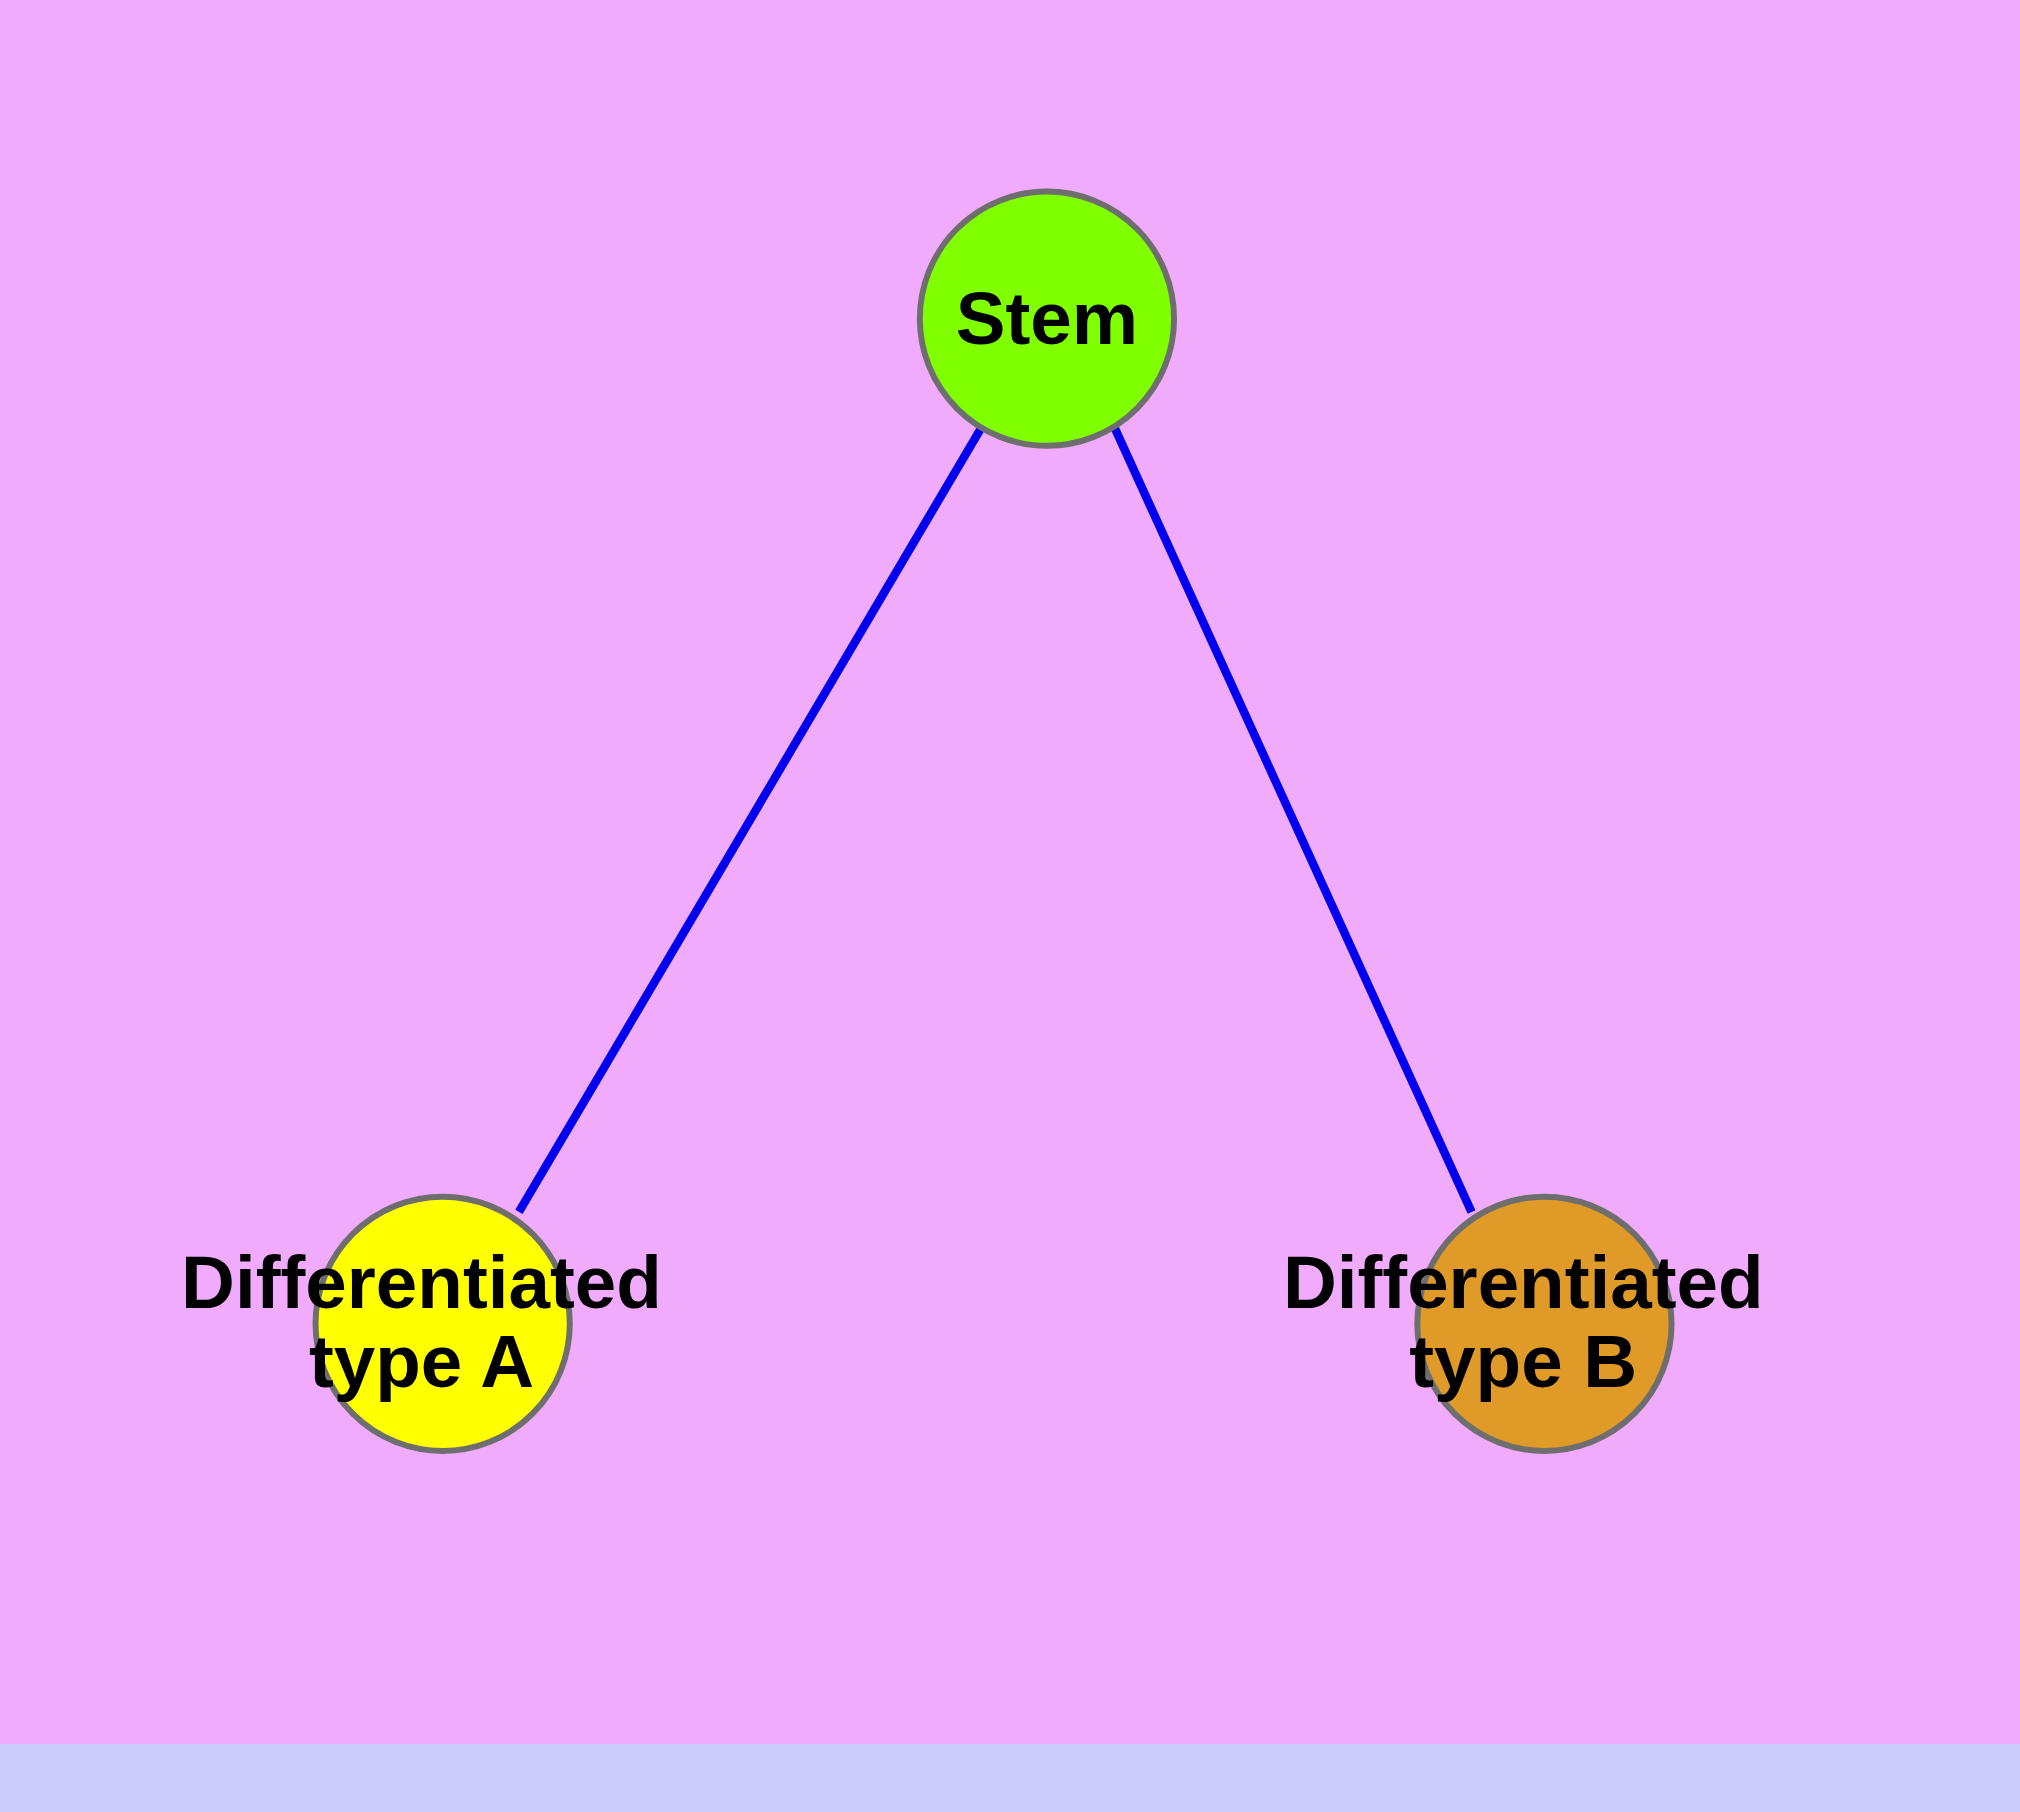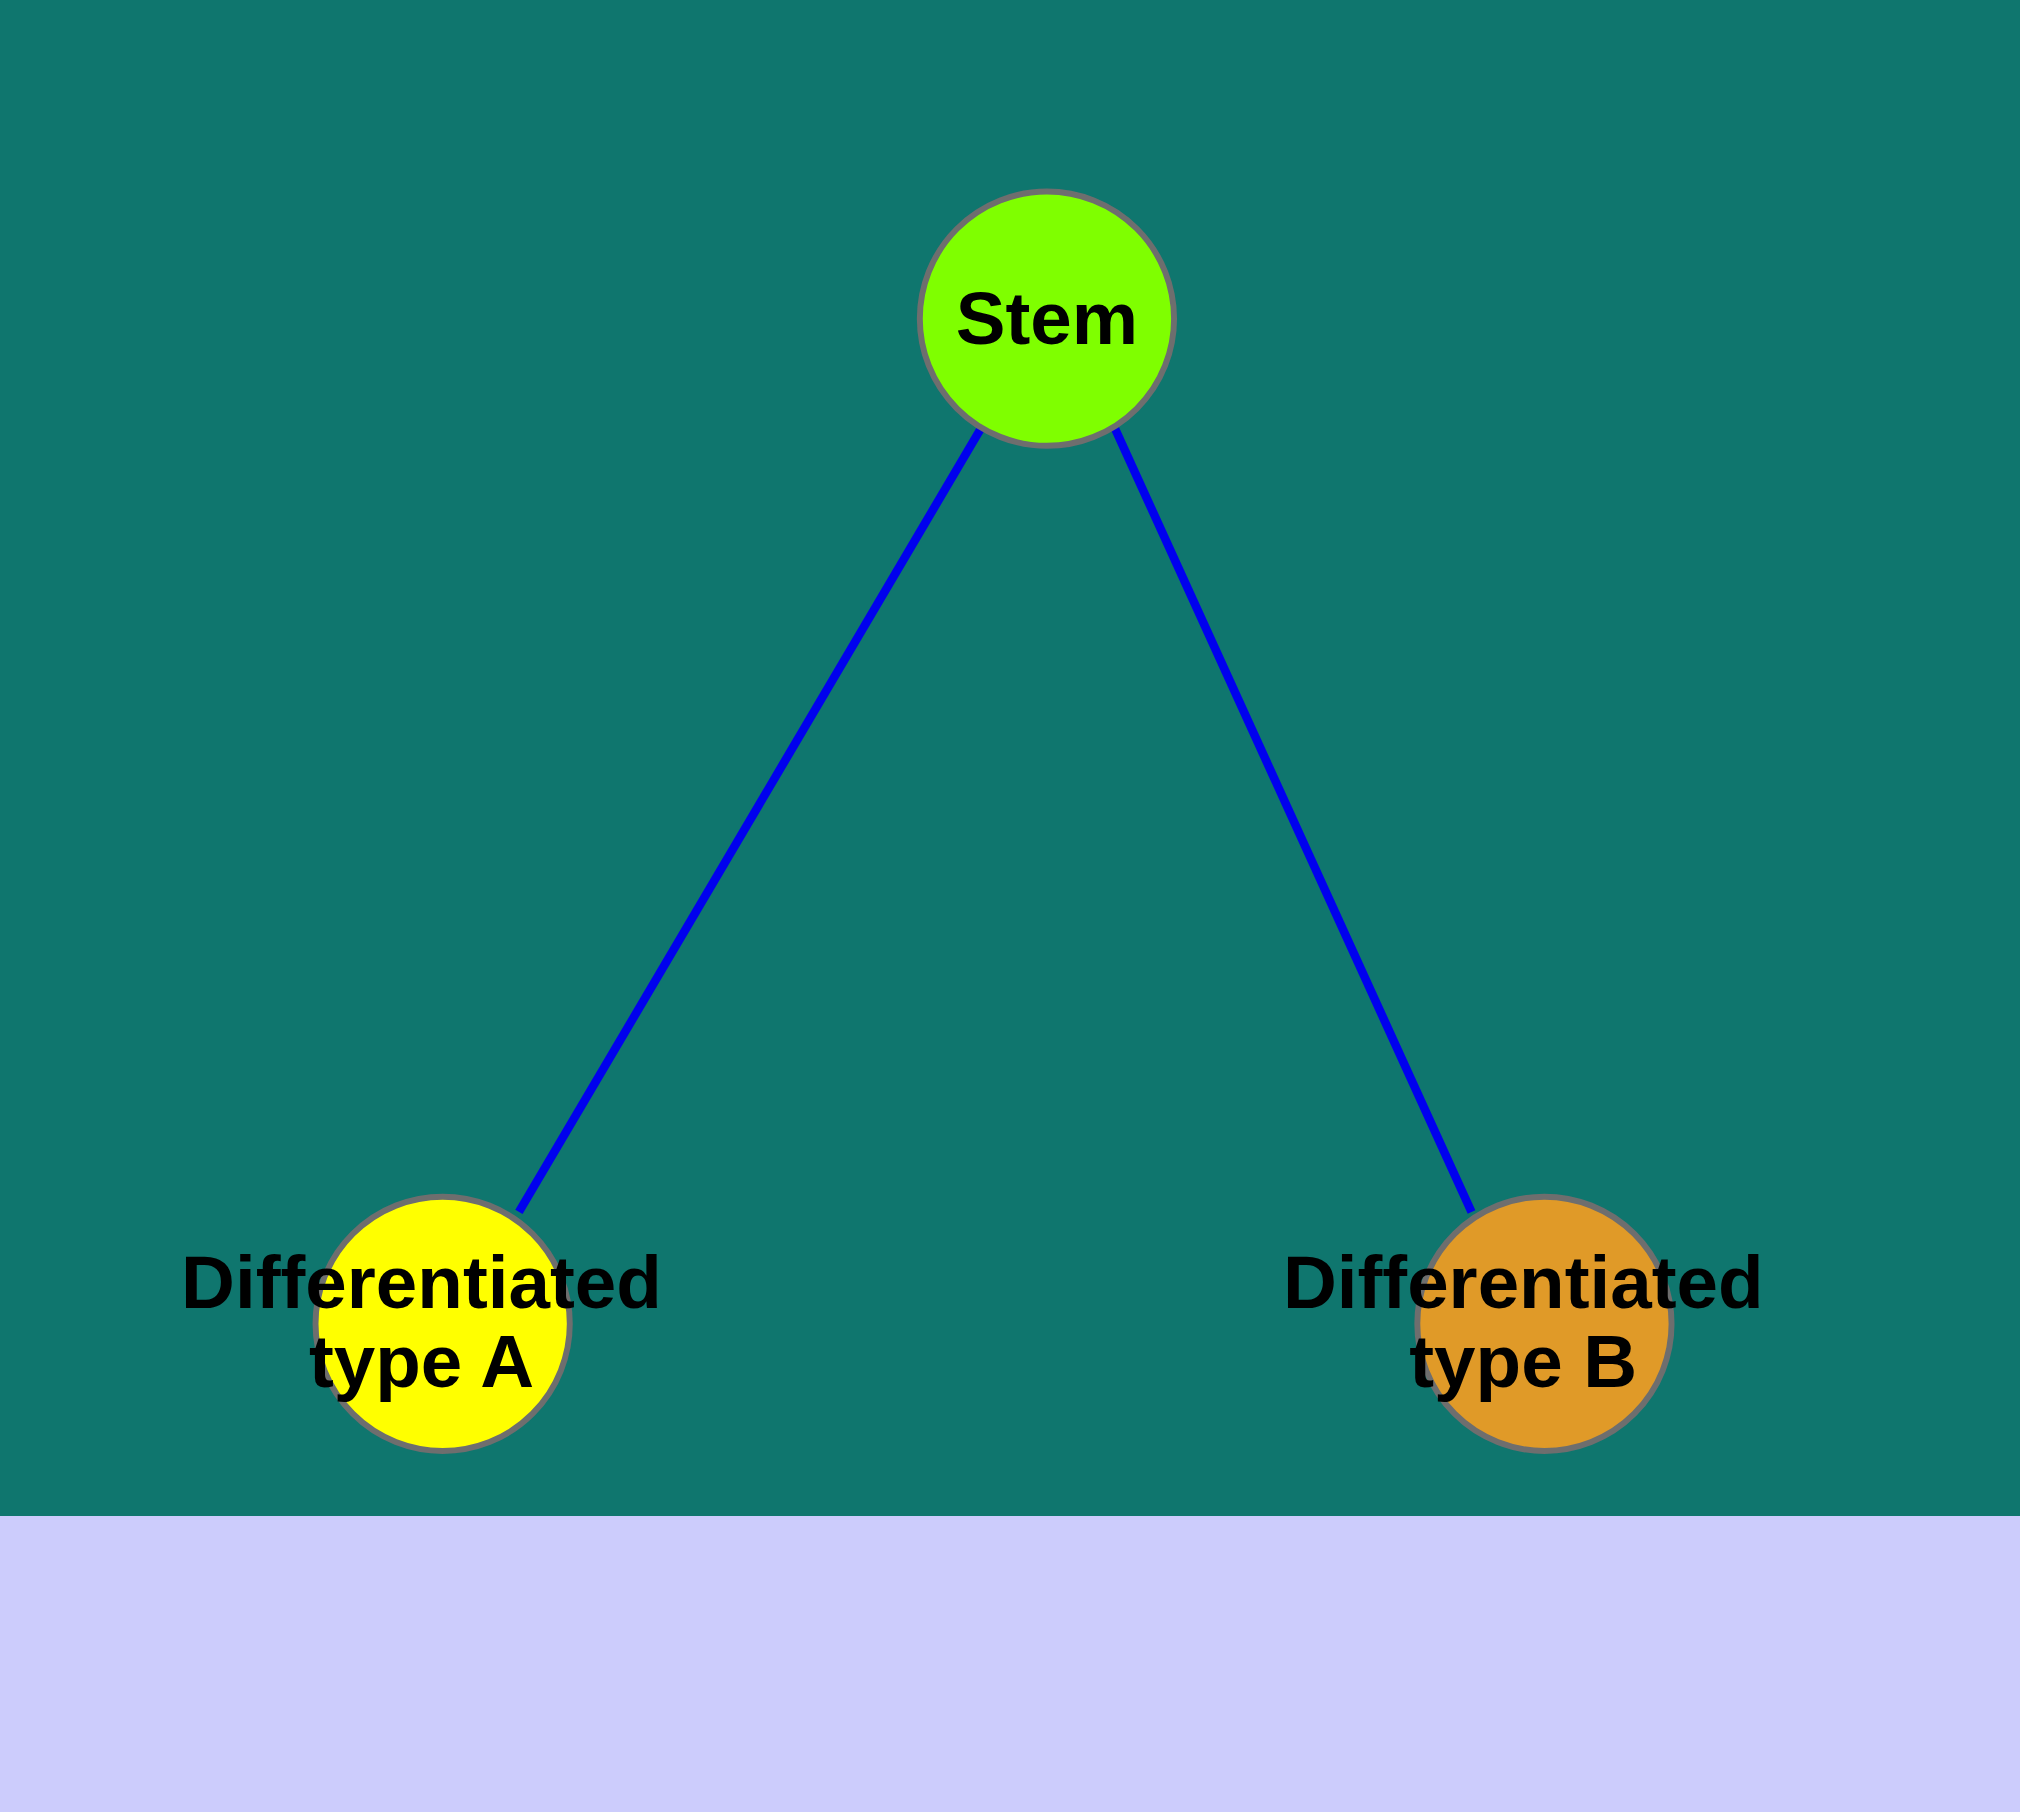--- a/index.html
+++ b/index.html
@@ -3,22 +3,22 @@
 <meta charset="utf-8">
 <style>
   html, body {
     margin: 0;
     padding: 0;
     background: #ccccfc;
   }
   #stage {
     position: relative;
     width: 2021px;
-    height: 1516px;
-    background: #0f766e;
+    height: 1744px;
+    background: #f0abfc;
     overflow: hidden;
     font-family: "Liberation Sans", sans-serif;
   }
   #graph-svg {
     position: absolute;
     left: 0;
     top: 0;
     width: 2021px;
     height: 1812px;
     display: block;

